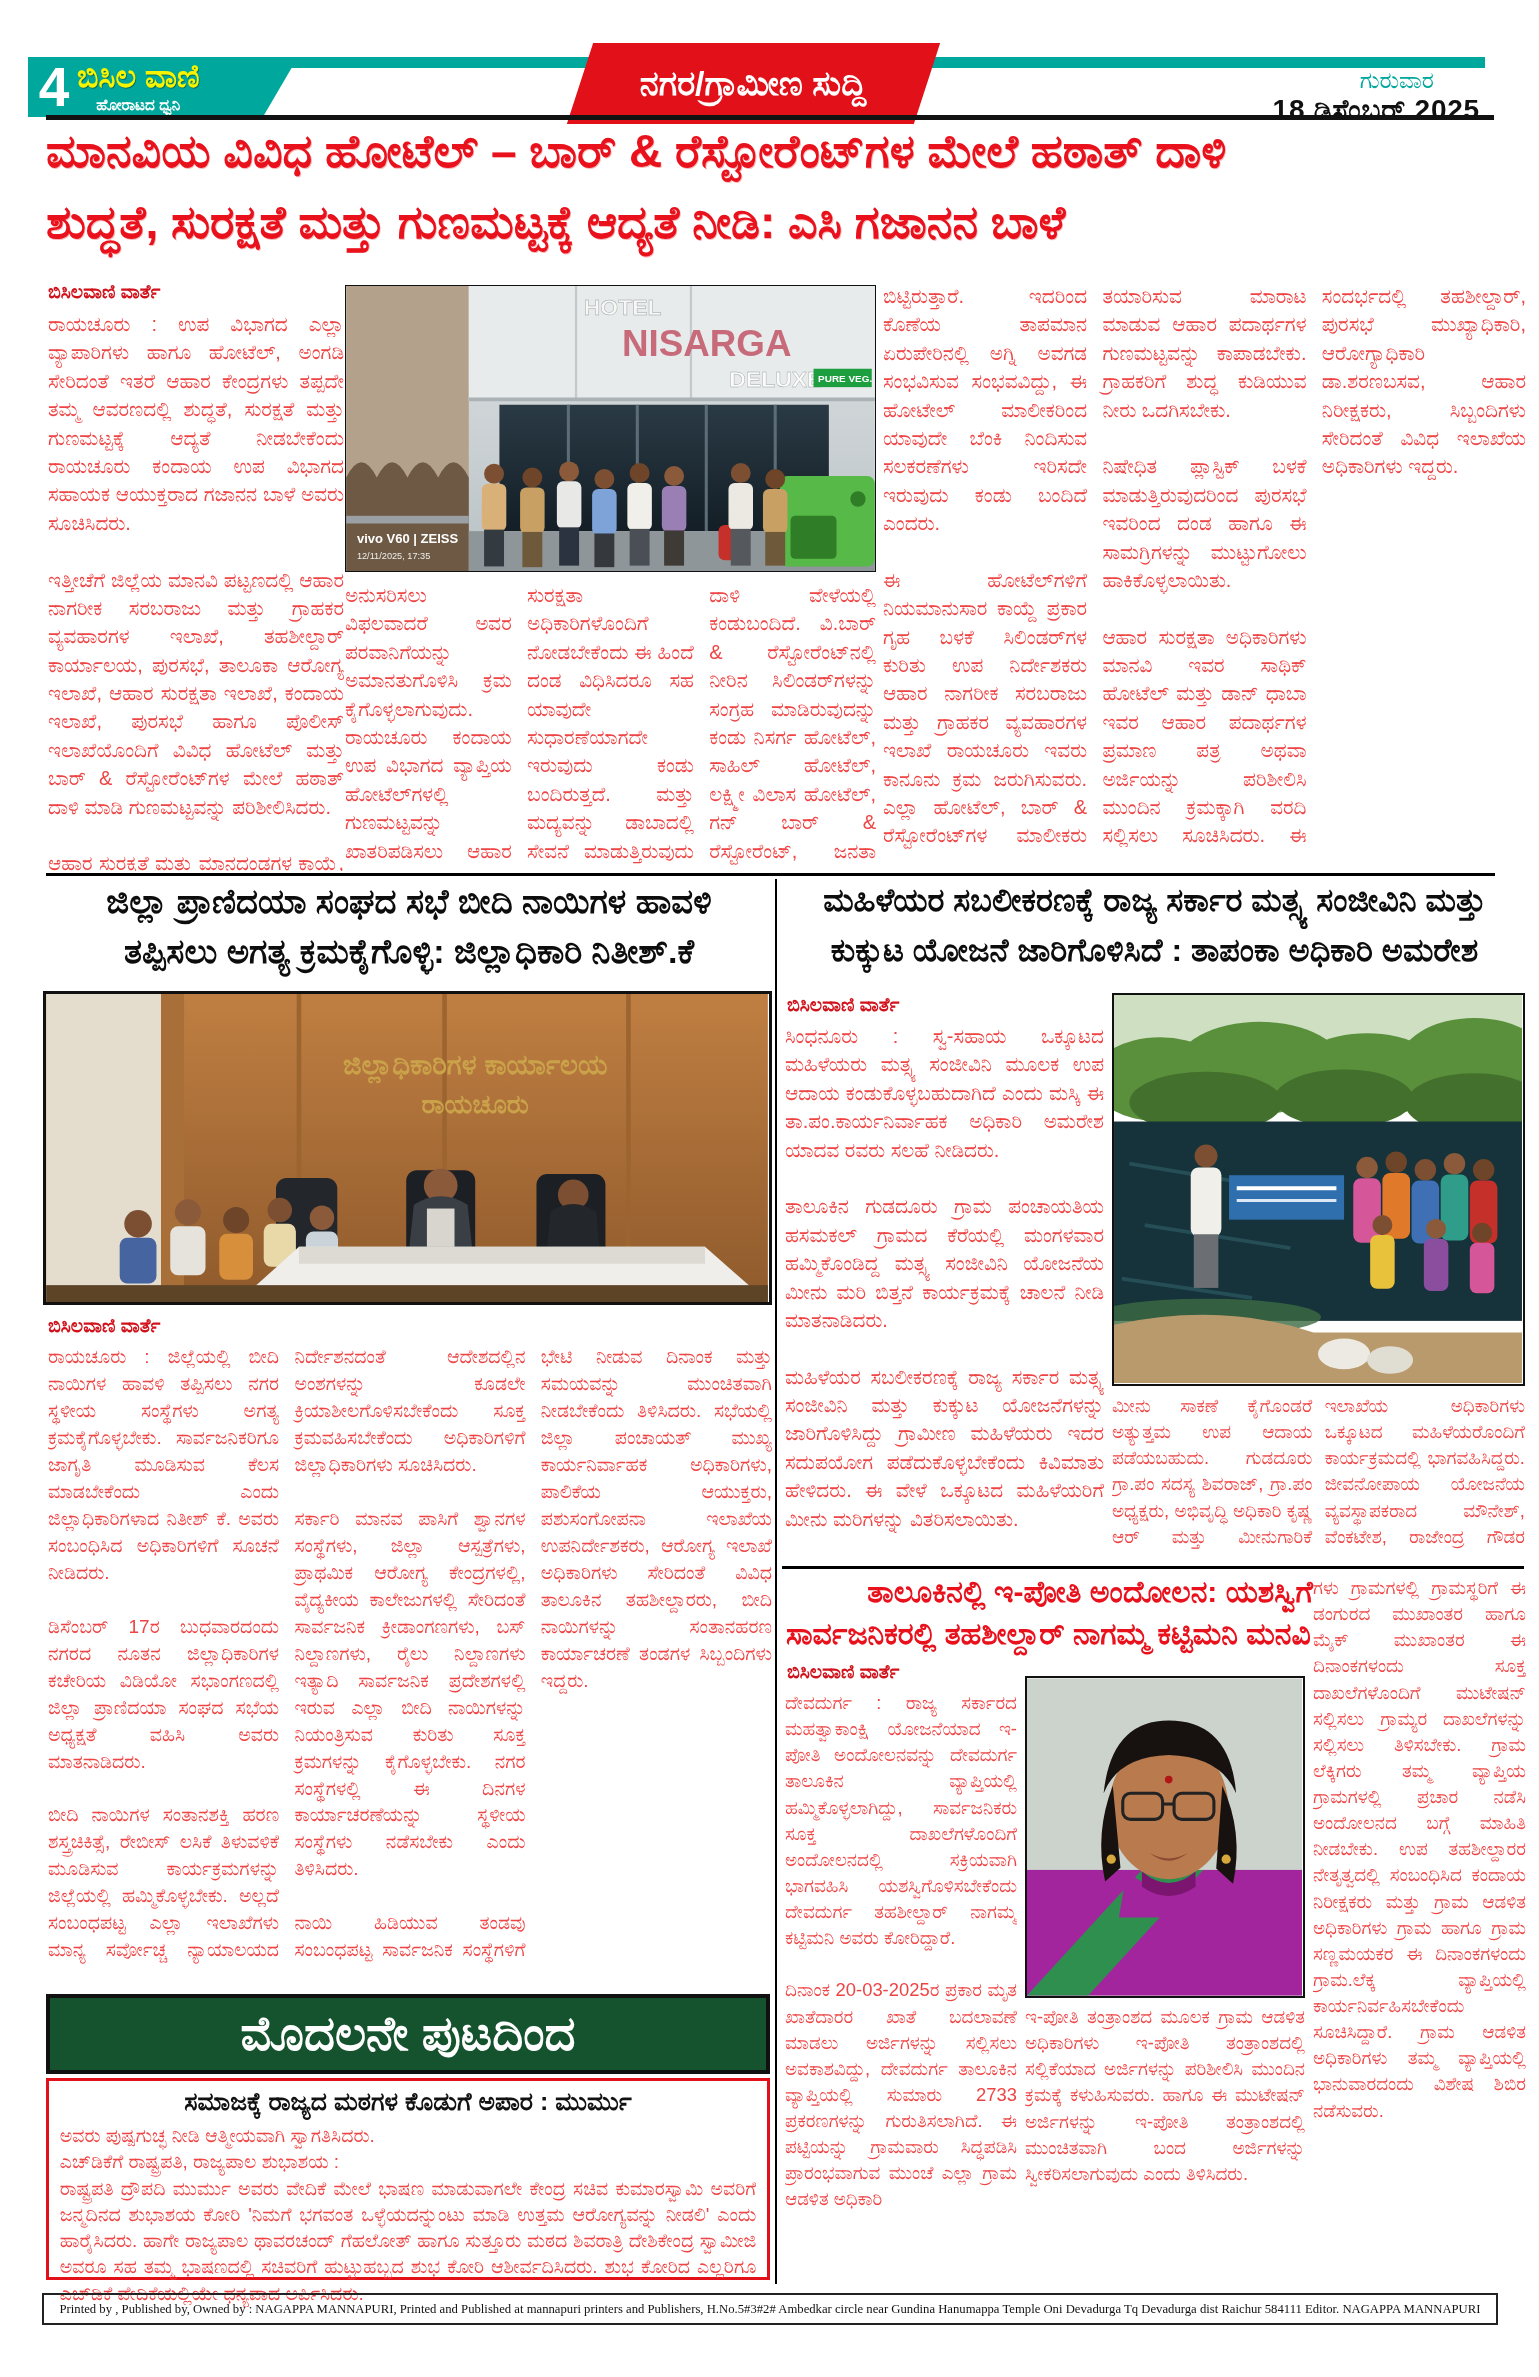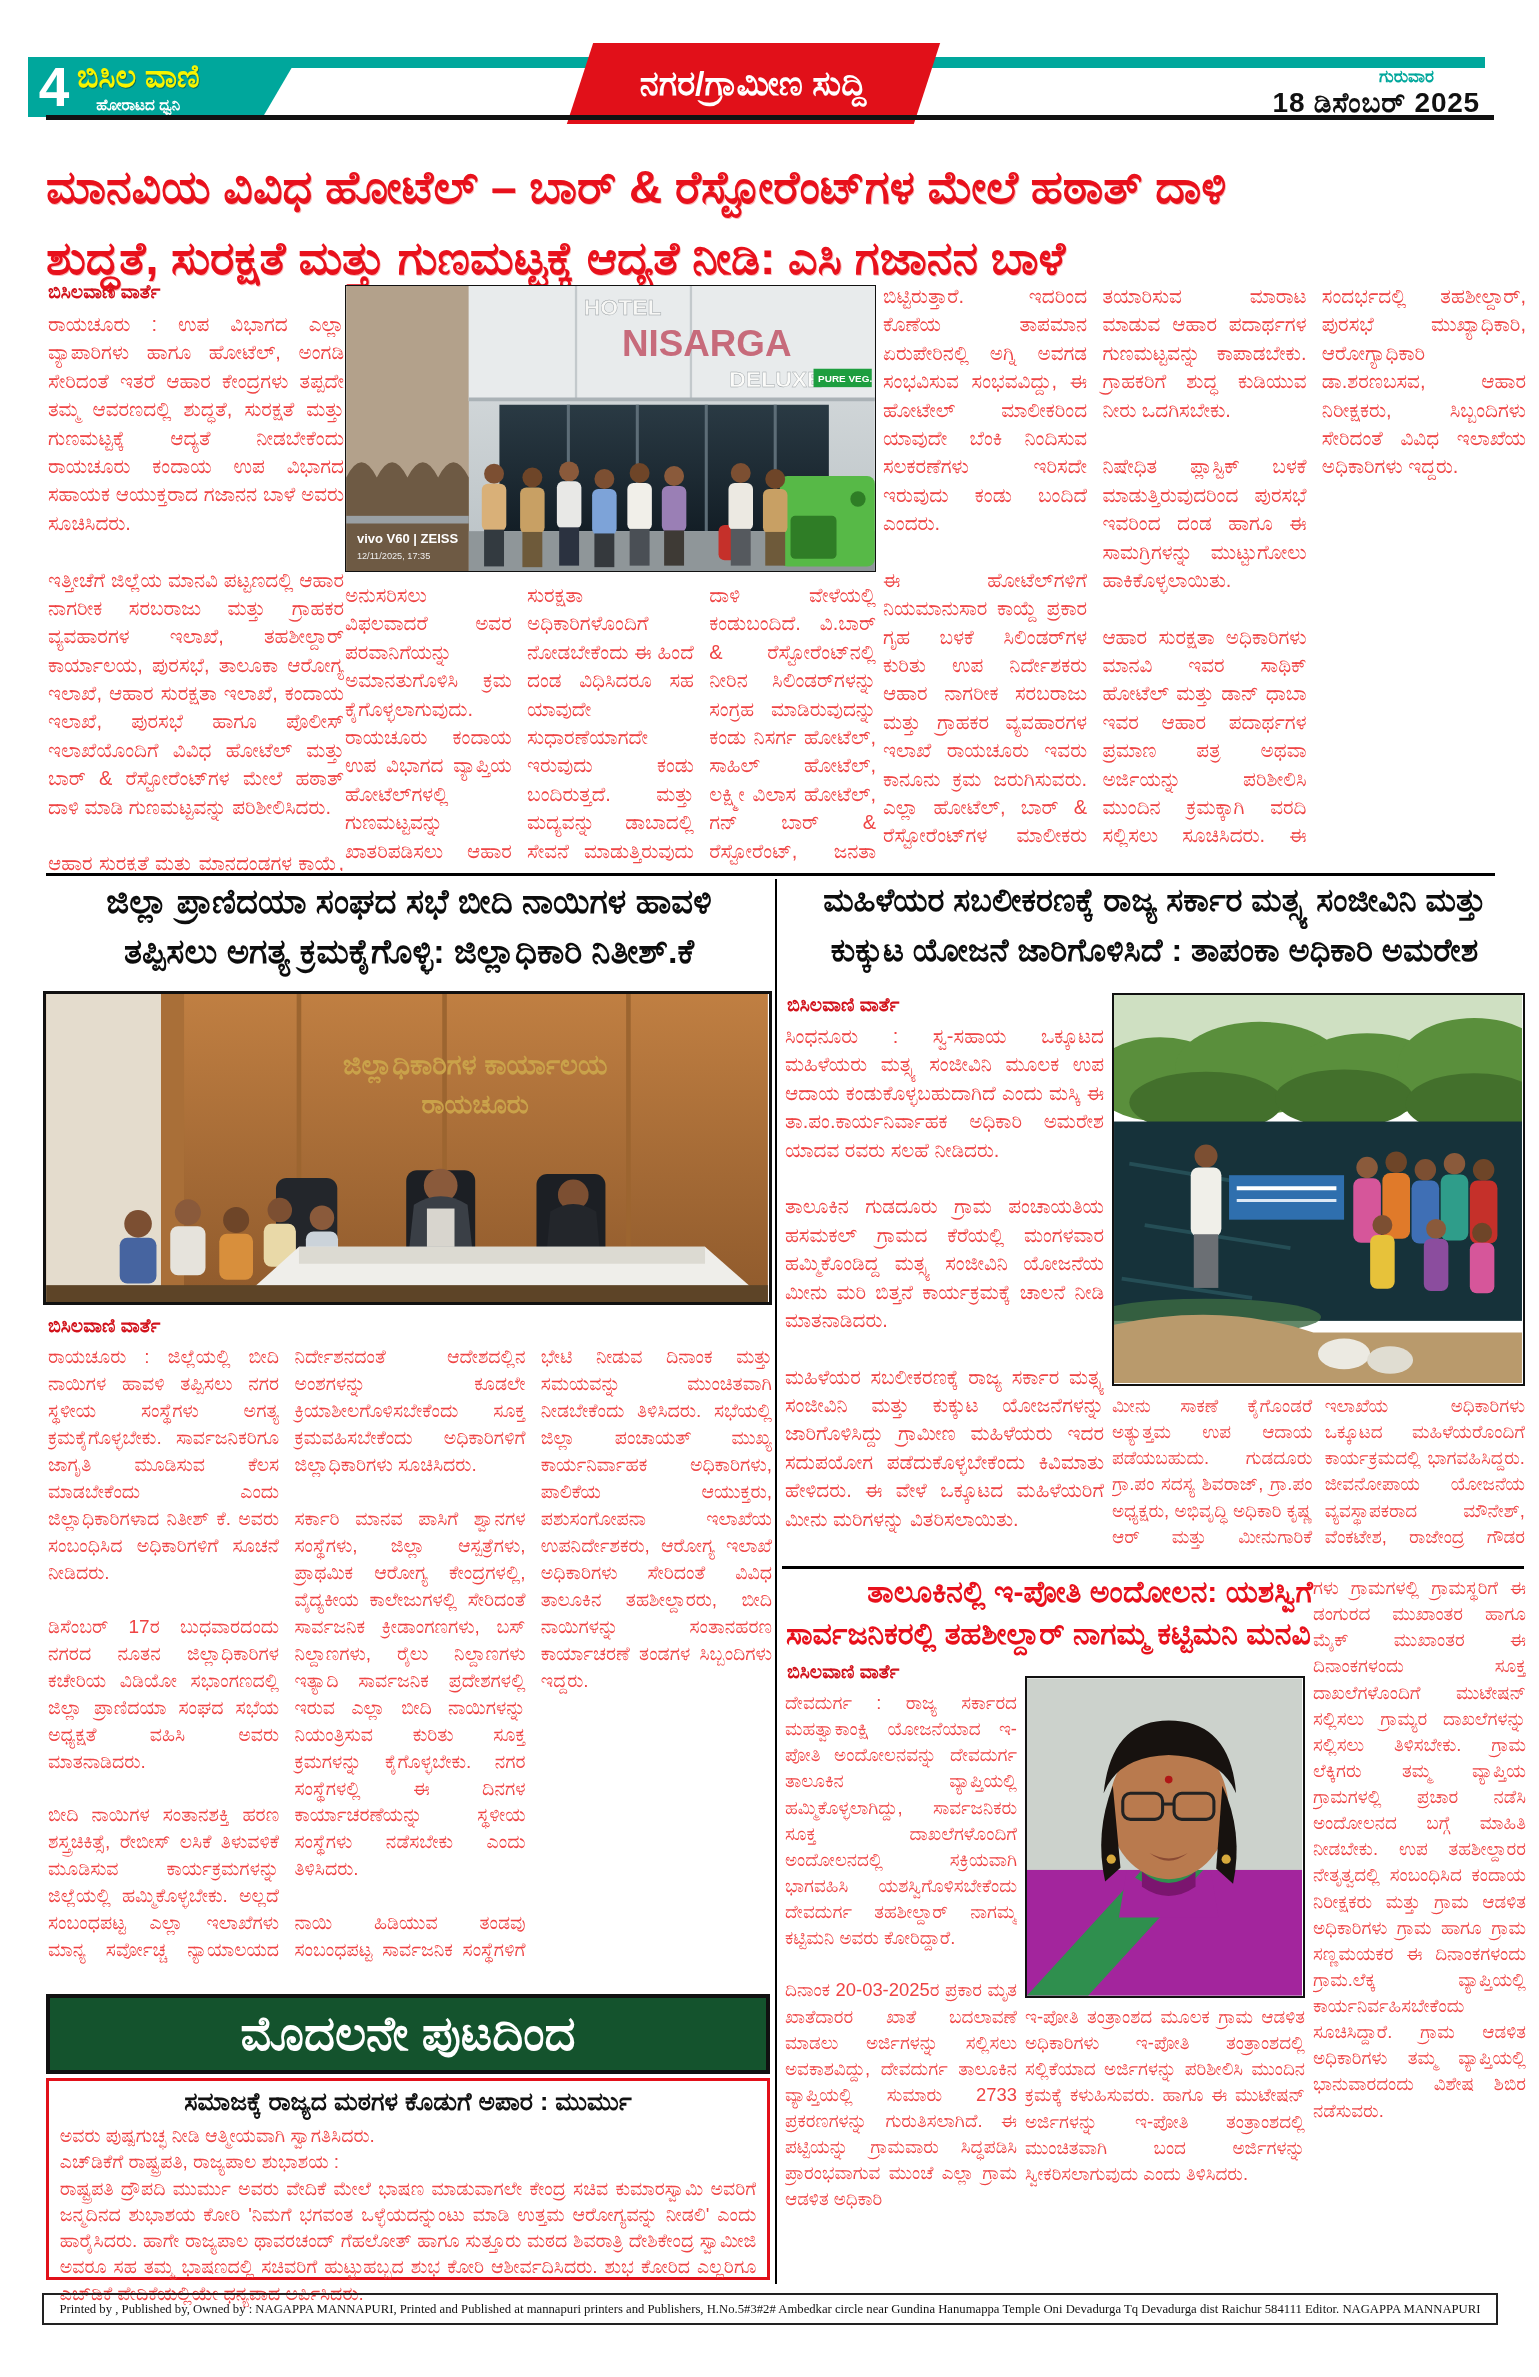--- a/index.html
+++ b/index.html
@@ -10,26 +10,26 @@
   .logo-block{position:absolute;left:28px;top:57px;width:270px;height:60px;background:#00a79c;
       clip-path:polygon(0 0,100% 0,87% 100%,0 100%);display:flex;align-items:center;padding-left:10.7px;box-sizing:border-box;}
   .page-num{font-size:55px;font-weight:bold;color:#ffffff;line-height:1;margin-right:7.7px;}
   .masthead-wrap{display:flex;flex-direction:column;align-items:center;}
   .masthead{font-size:32px;font-weight:bold;color:#f8f400;line-height:1.05;text-shadow:0.8px 0.8px 0 #006b62;}
   .tagline{font-size:15.3px;font-weight:bold;color:#ffffff;margin-top:1.5px;}
   .ribbon{position:absolute;left:580px;top:43px;width:347px;height:81px;background:#e11019;
       transform:skewX(-18deg);display:flex;align-items:center;justify-content:center;}
   .ribbon-text{transform:skewX(18deg);color:#ffffff;font-weight:bold;font-size:34px;white-space:nowrap;}
   .date-block{position:absolute;right:60px;top:67px;width:276px;text-align:right;}
-  .weekday{color:#00a79c;font-weight:bold;font-size:17px;padding-right:46px;}
+  .weekday{color:#00a79c;font-weight:normal;font-size:23px;padding-right:46px;}
   .date{color:#111;font-weight:bold;font-size:28px;letter-spacing:0.8px;}
   .header-rule{position:absolute;left:46px;right:46px;top:115px;height:4.6px;background:#121212;}
   
   .hl-main{position:absolute;left:46px;width:1451px;color:#e8111c;font-weight:bold;line-height:1.05;
-      font-size:46px;text-shadow:0.8px 0.8px 0 #f9b7b7;margin-top:36px;}
+      font-size:46px;text-shadow:0.8px 0.8px 0 #f9b7b7;}
   .hl1{top:127px;} .hl2{top:198px;}
   .byline{position:absolute;color:#d2121b;font-weight:bold;font-size:19px;}
   .body-text{font-size:20px;line-height:1.42;text-align:justify;white-space:pre-line;color:#ef4444;overflow:hidden;}
   .cols3{column-count:3;column-gap:15.3px;column-fill:auto;}
   .cols2{column-count:2;column-gap:12.3px;column-fill:auto;}
   
   .a1-col-left{position:absolute;left:48px;top:310px;width:296px;height:561px;}
   .a1-photo{position:absolute;left:345px;top:285px;width:529px;height:285px;border:1.5px solid #111;}
   .a1-under{position:absolute;left:345px;top:581px;width:531px;height:288px;}
   .a1-right{position:absolute;left:883px;top:282px;width:643px;height:587px;}

